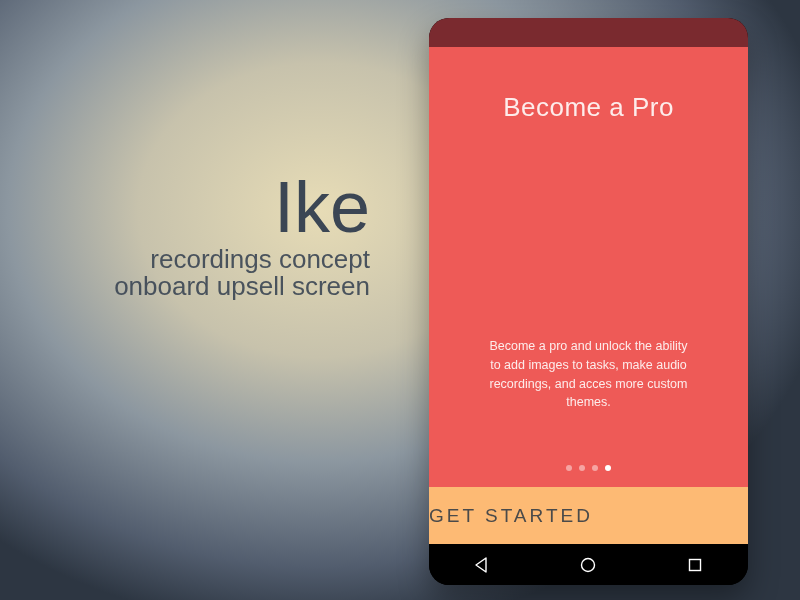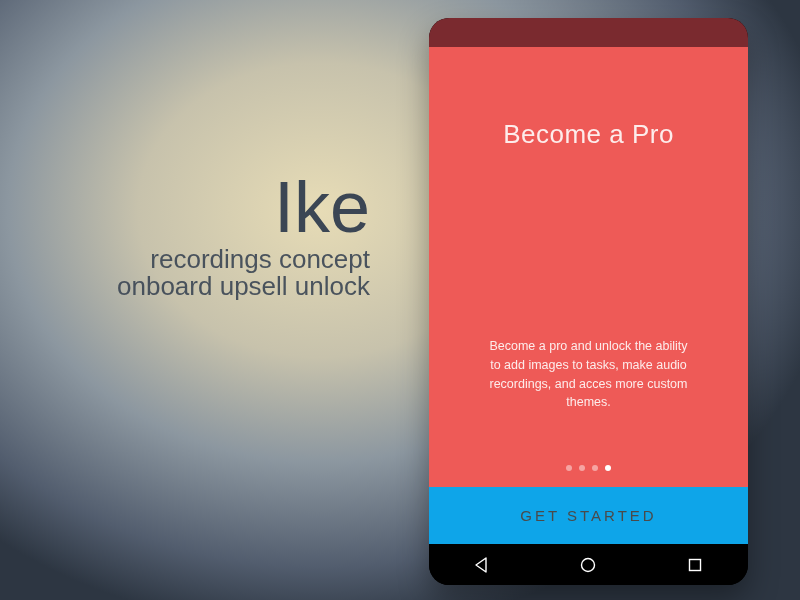--- a/index.html
+++ b/index.html
@@ -61,21 +61,21 @@
   }
 
   .upsell {
     position: relative;
     height: 440px;
     background: #ee5a57;
     color: #fdeceb;
     text-align: center;
   }
   .upsell .headline {
-    padding-top: 72px;
+    padding-top: 45px;
     font-size: 26px;
     font-weight: 300;
     letter-spacing: 0.5px;
   }
   .upsell .body {
     position: absolute;
     left: 0; right: 0;
     top: 290px;
     padding: 0 56px;
     font-size: 12.5px;
@@ -95,26 +95,26 @@
     height: 6px;
     border-radius: 50%;
     background: rgba(255,255,255,0.45);
   }
   .pager .dot.active {
     background: #ffffff;
   }
 
   .cta {
     height: 57px;
-    background: #0ea5e9;
+    background: #fdba74;
     display: flex;
     align-items: center;
-    justify-content: center;
+    justify-content: flex-start;
     color: #4a4a4a;
-    font-size: 15px;
+    font-size: 19px;
     letter-spacing: 3px;
     font-weight: 300;
     cursor: pointer;
   }
 
   .navbar {
     height: 41px;
     background: #000000;
     display: flex;
     justify-content: space-around;
@@ -130,21 +130,21 @@
   .navbar svg { display: block; }
 </style>
 </head>
 <body>
 
 <div class="stage">
 
   <div class="promo">
     <div class="title">Ike</div>
     <div class="line">recordings concept</div>
-    <div class="line">onboard upsell unlock</div>
+    <div class="line">onboard upsell screen</div>
   </div>
 
   <div class="phone">
 
     <div class="statusbar"></div>
 
     <div class="upsell">
       <div class="headline">Become a Pro</div>
       <div class="body">Become a pro and unlock the ability to add images to tasks, make audio recordings, and acces more custom themes.</div>
       <div class="pager">

